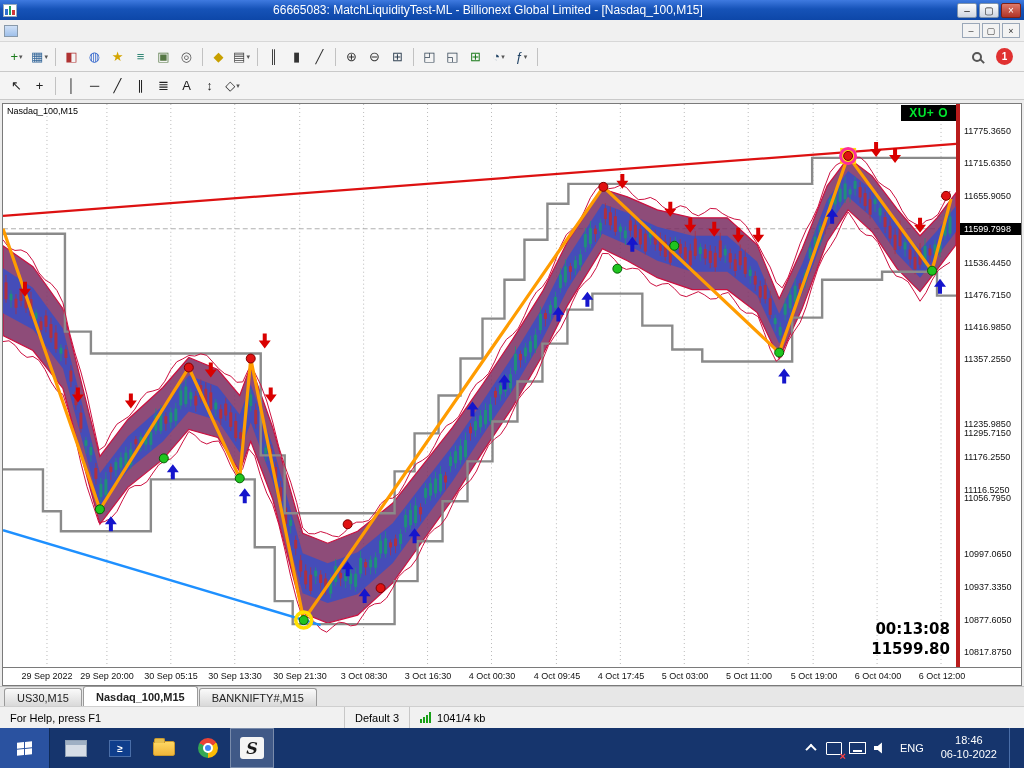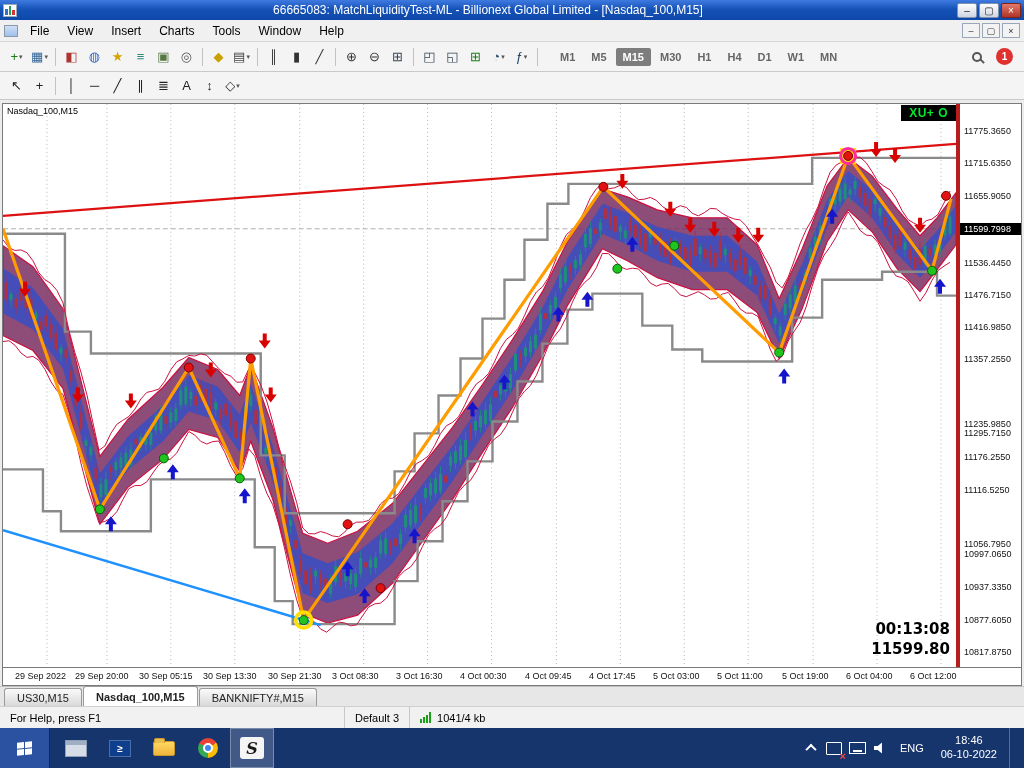--- a/index.html
+++ b/index.html
@@ -49,21 +49,21 @@
   .chart-wrap{flex:1;position:relative;margin:3px 2px 0 2px;border:1px solid #7a7a7a;background:#fff;overflow:hidden}
   .plot{position:absolute;left:0;top:0;right:65px;bottom:18px;overflow:hidden}
   #chart-svg{width:100%;height:100%;display:block}
   .sym-label{position:absolute;left:4px;top:2px;font-size:9px;color:#000}
   .xu-label{position:absolute;right:0;top:1px;background:#000;color:#00e62e;font-size:12px;font-weight:bold;padding:1px 8px;letter-spacing:.5px}
   .clock-overlay{position:absolute;right:6px;bottom:8px;text-align:right;font-size:15px;font-weight:bold;color:#000;line-height:1.3;font-family:"DejaVu Sans",sans-serif}
   .price-axis{position:absolute;top:0;right:0;width:65px;bottom:18px;border-left:4px solid #b91c1c;font-size:9px;background:#fff;overflow:hidden}
   .pa-label{position:absolute;left:4px;white-space:nowrap;color:#111}
   .pa-current{background:#000;color:#fff;left:0;right:0;padding:1px 0 1px 4px}
   .time-axis{position:absolute;left:0;right:0;bottom:0;height:18px;border-top:1px solid #7a7a7a;background:#fff;font-size:9px}
-  .ta-label{position:absolute;top:3px;width:64px;text-align:left;color:#111;white-space:nowrap}
+  .ta-label{position:absolute;top:3px;width:64px;text-align:center;color:#111;white-space:nowrap}
 
   
   .tabs-row{height:20px;background:#e7e7e7;border-top:1px solid #c0c0c0;display:flex;align-items:flex-end;padding-left:4px;flex:0 0 auto}
   .tab{height:18px;display:inline-flex;align-items:center;padding:0 12px;font-size:11px;background:linear-gradient(#fafafa,#d9d9d9);border:1px solid #9a9a9a;border-bottom:none;border-radius:3px 3px 0 0;margin-right:1px;color:#222;white-space:nowrap}
   .tab.active{background:#fff;font-weight:bold;height:20px}
 
   
   .statusbar{height:22px;background:#f1f1f1;border-top:1px solid #cfcfcf;display:flex;align-items:center;font-size:11px;flex:0 0 auto}
   .cell{display:flex;align-items:center;height:100%;padding:0 10px;border-right:1px solid #c8c8c8;color:#000;white-space:nowrap}
   .cell.help{flex:0 0 345px}
@@ -121,21 +121,20 @@
     <span class="title-text">66665083: MatchLiquidityTest-ML - Billionext Global Limited - [Nasdaq_100,M15]</span>
     <span class="tb-btns">
       <span class="wbtn">–</span>
       <span class="wbtn">▢</span>
       <span class="wbtn close">×</span>
     </span>
   </div>
 
   <div class="menubar">
     <span class="mdoc"></span>
-    <span id="menu-items"><span class="menu-item">File</span><span class="menu-item">View</span><span class="menu-item">Insert</span><span class="menu-item">Charts</span><span class="menu-item">Tools</span><span class="menu-item">Window</span><span class="menu-item">Help</span></span>
     <span class="mdi-btns">
       <span class="mdi-btn">–</span>
       <span class="mdi-btn">▢</span>
       <span class="mdi-btn">×</span>
     </span>
   </div>
 
   <div class="toolbar tb1">
     <span id="tb-main" class="tb-group">
         <span class="tool">
@@ -205,31 +204,20 @@
         </span>
         <span class="tool">
           <span class="glyph" style="color: rgb(34, 68, 102);">◔</span>
           <span class="caret">▾</span>
         </span>
         <span class="tool">
           <span class="glyph" style="color: rgb(34, 68, 102);">ƒ</span>
           <span class="caret">▾</span>
         </span>
         <span class="sep"></span>
-      </span>
-    <span id="tb-frames" class="tb-group">
-        <span class="tf-btn">M1</span>
-        <span class="tf-btn">M5</span>
-        <span class="tf-btn active">M15</span>
-        <span class="tf-btn">M30</span>
-        <span class="tf-btn">H1</span>
-        <span class="tf-btn">H4</span>
-        <span class="tf-btn">D1</span>
-        <span class="tf-btn">W1</span>
-        <span class="tf-btn">MN</span>
       </span>
     <span class="tb-right">
       <span class="search-tool">
           <span class="mag"></span>
         </span>
       <span class="notif">1</span>
     </span>
   </div>
 
   <div class="toolbar tb2" id="tb-draw">
@@ -756,21 +744,21 @@
         <span class="pa-label" style="top: 87px;">11655.9050</span>
         <span class="pa-label pa-current" style="top: 119px;">11599.7998</span>
         <span class="pa-label" style="top: 154px;">11536.4450</span>
         <span class="pa-label" style="top: 186px;">11476.7150</span>
         <span class="pa-label" style="top: 218px;">11416.9850</span>
         <span class="pa-label" style="top: 250px;">11357.2550</span>
         <span class="pa-label" style="top: 283px; margin-top: 41px;">11295.7150</span>
         <span class="pa-label" style="top: 315px;">11235.9850</span>
         <span class="pa-label" style="top: 348px;">11176.2550</span>
         <span class="pa-label" style="top: 381px;">11116.5250</span>
-        <span class="pa-label" style="top: 435px;">11056.7950</span>
+        <span class="pa-label" style="top: 389px;">11056.7950</span>
         <span class="pa-label" style="top: 445px;">10997.0650</span>
         <span class="pa-label" style="top: 478px;">10937.3350</span>
         <span class="pa-label" style="top: 511px;">10877.6050</span>
         <span class="pa-label" style="top: 543px;">10817.8750</span>
       </div>
     <div class="time-axis" id="time-axis">
         <span class="ta-label" style="left: 12px;">29 Sep 2022</span>
         <span class="ta-label" style="left: 72px;">29 Sep 20:00</span>
         <span class="ta-label" style="left: 136px;">30 Sep 05:15</span>
         <span class="ta-label" style="left: 200px;">30 Sep 13:30</span>

